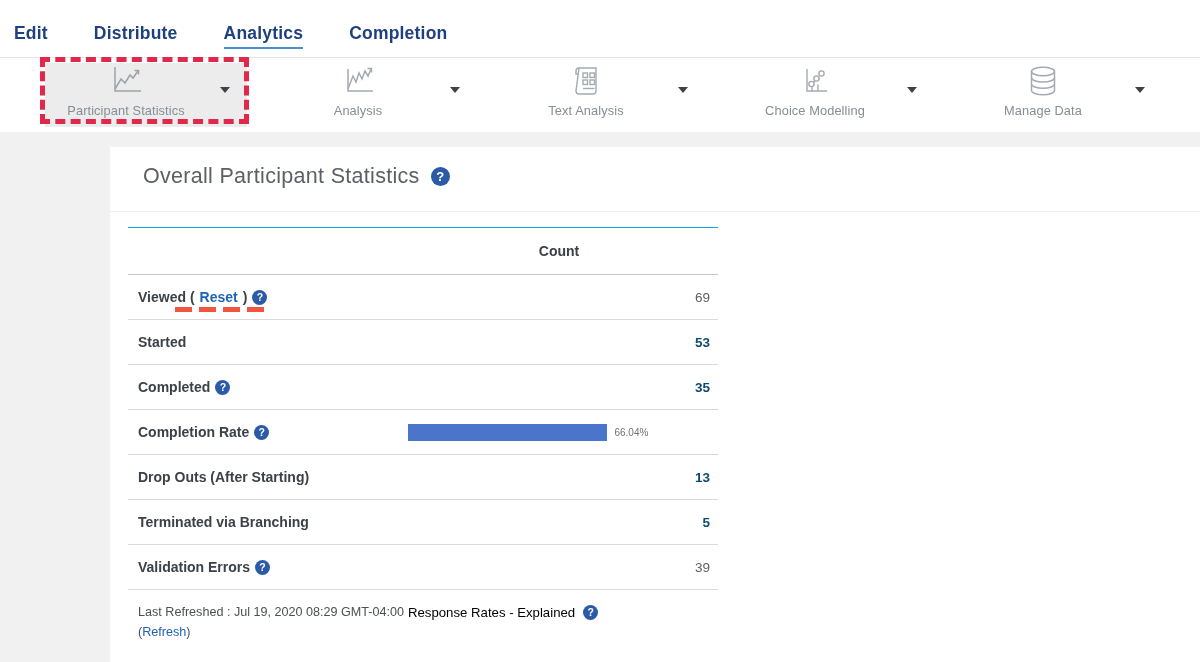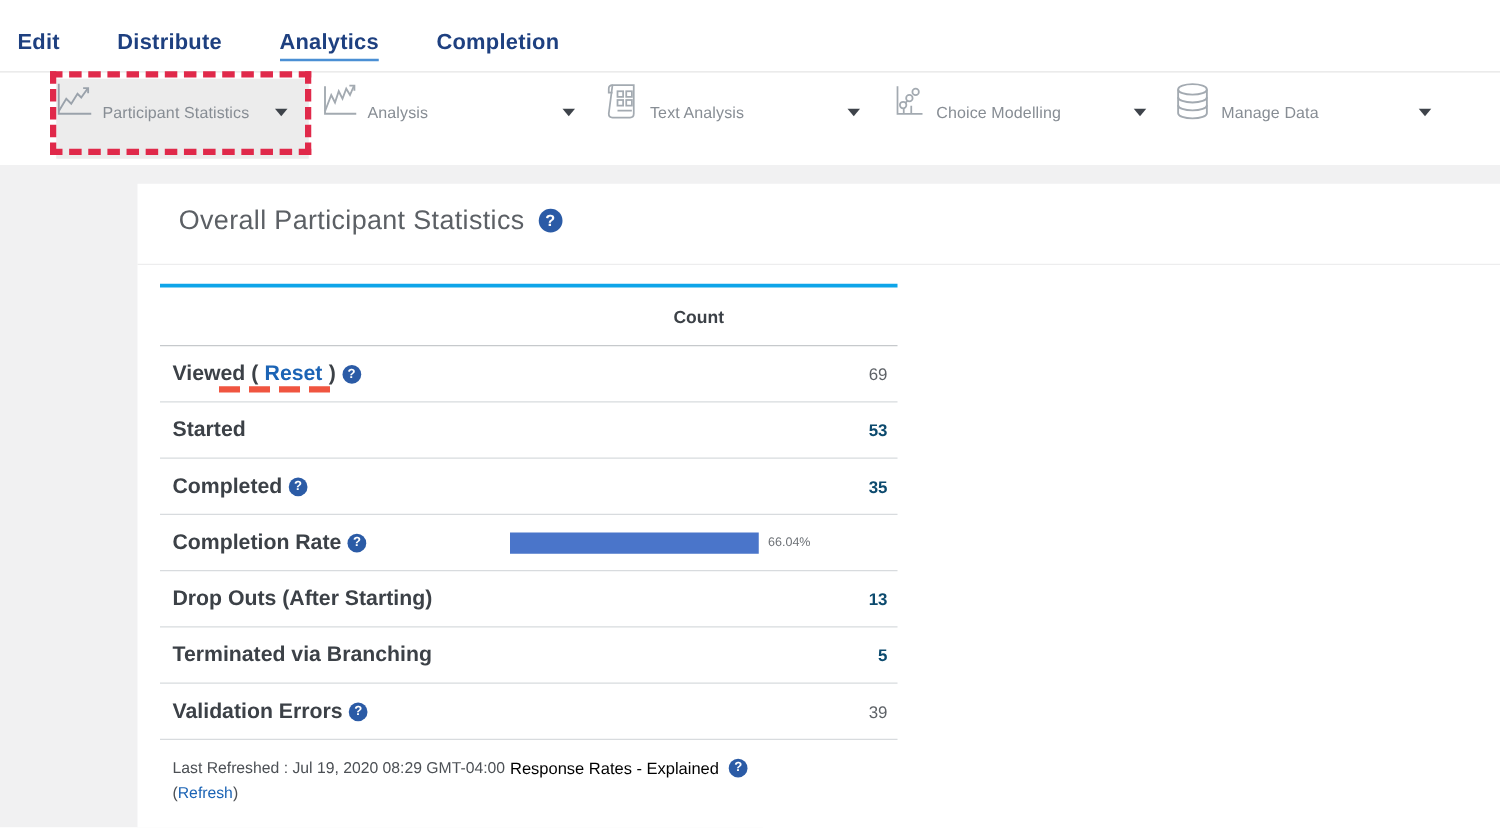--- a/index.html
+++ b/index.html
@@ -17,22 +17,22 @@
   .nav-link.active { border-bottom:2.5px solid #4a8fd4; padding-bottom:3px; }
 
   
   .toolbar { position:absolute; top:57px; left:0; width:100%; height:74px; background:#fff;
              border-top:1px solid #e5e5e5; border-bottom:1px solid #dcdcdc; }
   .tool-group { position:absolute; top:0; width:212px; height:74px; cursor:pointer; }
   .tg-0 { left:40px; } .tg-1 { left:252px; } .tg-2 { left:480px; } .tg-3 { left:709px; } .tg-4 { left:937px; }
   .tool-fill { position:absolute; left:5px; right:5px; top:5px; bottom:5px; background:#ececec; }
   .annotation-box { position:absolute; left:0; top:-1px; width:199px; height:57px;
                     border:5.5px dashed #e0294a; z-index:5; pointer-events:none; }
-  .tool-center { position:absolute; left:0; top:7px; width:100%; display:flex; flex-direction:row;
-                 align-items:flex-end; gap:6px; z-index:2; }
+  .tool-center { position:absolute; left:0; top:7px; width:100%; display:flex; flex-direction:column;
+                 align-items:center; gap:6px; z-index:2; }
   .tg-0 .tool-center { width:172px; }
   .tool-label { font-size:12.8px; color:#878d94; letter-spacing:.1px; }
   .caret { position:absolute; left:198px; top:29px; width:0; height:0; z-index:2;
            border-left:5.5px solid transparent; border-right:5.5px solid transparent;
            border-top:6.5px solid #3e434a; cursor:pointer; }
   .tg-0 .caret { left:180px; }
   .tool-icon svg { display:block; }
 
   
   .page-bg { position:absolute; top:132px; left:0; right:0; bottom:0; background:#f1f1f2; }
@@ -43,26 +43,26 @@
 
   .help { display:inline-flex; align-items:center; justify-content:center; background:#2b5ba6;
           color:#fff; border-radius:50%; font-weight:700; cursor:pointer; flex:none; }
   .help::before { content:"?"; }
   .help.lg { width:19px; height:19px; font-size:13px; }
   .help.sm { width:15px; height:15px; font-size:10.5px; }
 
   
   .stats { position:absolute; left:18px; top:80px; width:590px; }
   .thead { display:flex; align-items:center; height:46px; padding:0 8px 0 10px;
-           border-top:3px solid #0ea5e9; border-bottom:1px solid #c6c9cc; }
+           border-top:1px solid #0ea5e9; border-bottom:1px solid #c6c9cc; }
   .thead .sp { flex:1; }
   .count-head { width:302px; text-align:center; font-weight:700; font-size:14px; color:#3c4147; }
   .row { display:flex; align-items:center; height:44px; border-bottom:1px solid #d8dbde;
          padding:0 8px 0 10px; position:relative; }
-  .lbl { flex:1; display:flex; align-items:center; gap:5px; font-weight:700; font-size:17px; color:#3c4147; }
+  .lbl { flex:1; display:flex; align-items:center; gap:5px; font-weight:700; font-size:14px; color:#3c4147; }
   .val { width:302px; text-align:right; font-size:13.5px; }
   .val.blue { color:#0c4a6e; font-weight:700; cursor:pointer; }
   .val.gray { color:#5d6166; }
   .link { color:#1c64b5; font-weight:700; cursor:pointer; text-decoration:none; }
   .reset-underline { position:absolute; left:47px; top:32px; width:89px; height:5px; z-index:4;
                      background:repeating-linear-gradient(90deg,#f05540 0 17px,transparent 17px 24px);
                      pointer-events:none; }
   .bar-cell { display:flex; align-items:center; justify-content:flex-start; text-align:left; }
   .bar-fill { height:17px; background:#4a75ca; }
   .bar-label { margin-left:7px; font-size:10px; color:#6d7176; }

